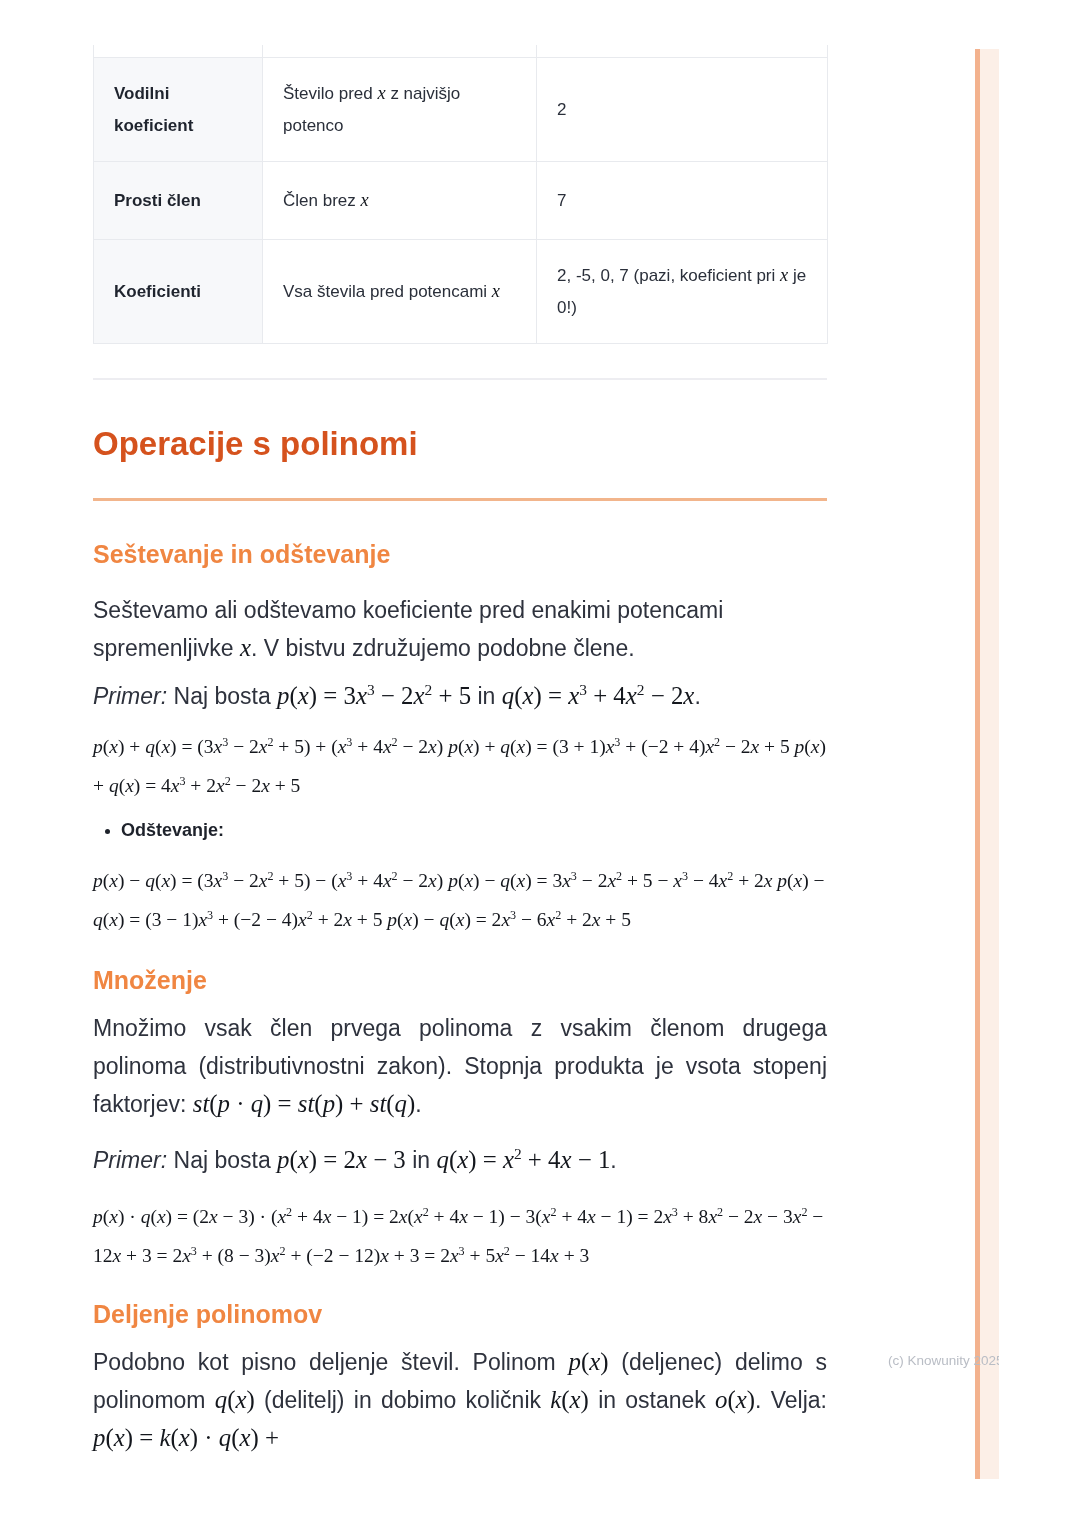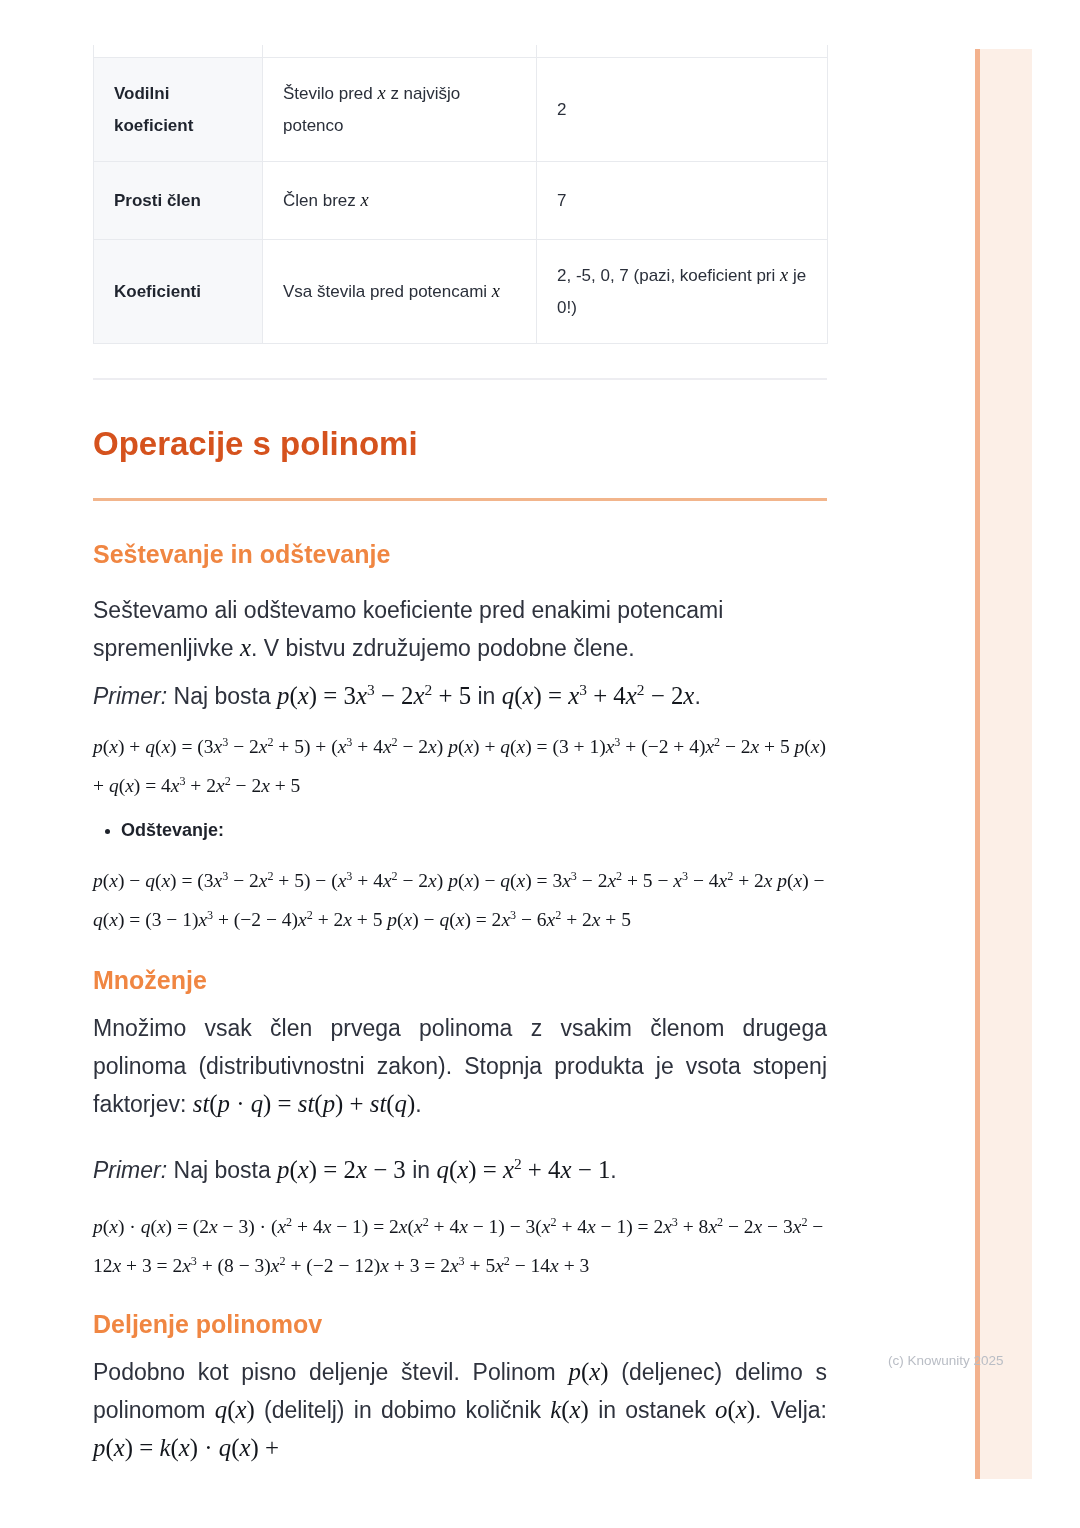--- a/index.html
+++ b/index.html
@@ -1,18 +1,18 @@
 <!DOCTYPE html>
 <html style="--h1: #d5521d; --h2: #f08642; --rule: #f2b58c; --bar-fill: #fcefe7; --bar-edge: #f3b28e;"><head>
 <meta charset="utf-8">
 <style>
   html, body { margin: 0; padding: 0; background: #ffffff; }
   .page {
     position: relative;
-    width: 1080px;
+    width: 999px;
     height: 1528px;
     overflow: hidden;
     background: #ffffff;
     font-family: "Liberation Sans", sans-serif;
     color: #2e323d;
   }
   .accent-bar {
     position: absolute;
     left: 975px;
     top: 49px;
@@ -186,21 +186,21 @@
     <ul class="blist after-math">
       <li>Odštevanje:</li>
     </ul>
 
     <p class="math after-bullet"><span class="m"><i>p</i>(<i>x</i>) − <i>q</i>(<i>x</i>) = (3<i>x</i><sup>3</sup> − 2<i>x</i><sup>2</sup> + 5) − (<i>x</i><sup>3</sup> + 4<i>x</i><sup>2</sup> − 2<i>x</i>) <i>p</i>(<i>x</i>) − <i>q</i>(<i>x</i>) = 3<i>x</i><sup>3</sup> − 2<i>x</i><sup>2</sup> + 5 − <i>x</i><sup>3</sup> − 4<i>x</i><sup>2</sup> + 2<i>x</i> <i>p</i>(<i>x</i>) − <i>q</i>(<i>x</i>) = (3 − 1)<i>x</i><sup>3</sup> + (−2 − 4)<i>x</i><sup>2</sup> + 2<i>x</i> + 5 <i>p</i>(<i>x</i>) − <i>q</i>(<i>x</i>) = 2<i>x</i><sup>3</sup> − 6<i>x</i><sup>2</sup> + 2<i>x</i> + 5</span></p>
 
     <h2 class="sub tight">Množenje</h2>
 
     <p class="body just" style="margin-top:14px">Množimo vsak člen prvega polinoma z vsakim členom drugega polinoma (distributivnostni zakon). Stopnja produkta je vsota stopenj faktorjev: <span class="m"><i>st</i>(<i>p</i> · <i>q</i>) = <i>st</i>(<i>p</i>) + <i>st</i>(<i>q</i>)</span>.</p>
 
-    <p class="body primer" style="margin-top:28px"><em>Primer:</em> <span>Naj bosta <span class="m"><i>p</i>(<i>x</i>) = 2<i>x</i> − 3</span> in <span class="m"><i>q</i>(<i>x</i>) = <i>x</i><sup>2</sup> + 4<i>x</i> − 1</span>.</span></p>
+    <p class="body primer" style="margin-top:18px"><em>Primer:</em> <span>Naj bosta <span class="m"><i>p</i>(<i>x</i>) = 2<i>x</i> − 3</span> in <span class="m"><i>q</i>(<i>x</i>) = <i>x</i><sup>2</sup> + 4<i>x</i> − 1</span>.</span></p>
 
     <p class="math" style="margin-top:18px"><span class="m"><i>p</i>(<i>x</i>) · <i>q</i>(<i>x</i>) = (2<i>x</i> − 3) · (<i>x</i><sup>2</sup> + 4<i>x</i> − 1) = 2<i>x</i>(<i>x</i><sup>2</sup> + 4<i>x</i> − 1) − 3(<i>x</i><sup>2</sup> + 4<i>x</i> − 1) = 2<i>x</i><sup>3</sup> + 8<i>x</i><sup>2</sup> − 2<i>x</i> − 3<i>x</i><sup>2</sup> − 12<i>x</i> + 3 = 2<i>x</i><sup>3</sup> + (8 − 3)<i>x</i><sup>2</sup> + (−2 − 12)<i>x</i> + 3 = 2<i>x</i><sup>3</sup> + 5<i>x</i><sup>2</sup> − 14<i>x</i> + 3</span></p>
 
     <h2 class="sub" style="margin-top:24px">Deljenje polinomov</h2>
 
     <p class="body just" style="margin-top:14px">Podobno kot pisno deljenje števil. Polinom <span class="m"><i>p</i>(<i>x</i>)</span> (deljenec) delimo s polinomom <span class="m"><i>q</i>(<i>x</i>)</span> (delitelj) in dobimo količnik <span class="m"><i>k</i>(<i>x</i>)</span> in ostanek <span class="m"><i>o</i>(<i>x</i>)</span>. Velja: <span class="m"><i>p</i>(<i>x</i>) = <i>k</i>(<i>x</i>) · <i>q</i>(<i>x</i>) +</span></p>
 
   </div>
 
   <div class="footer-credit">(c) Knowunity 2025</div>

